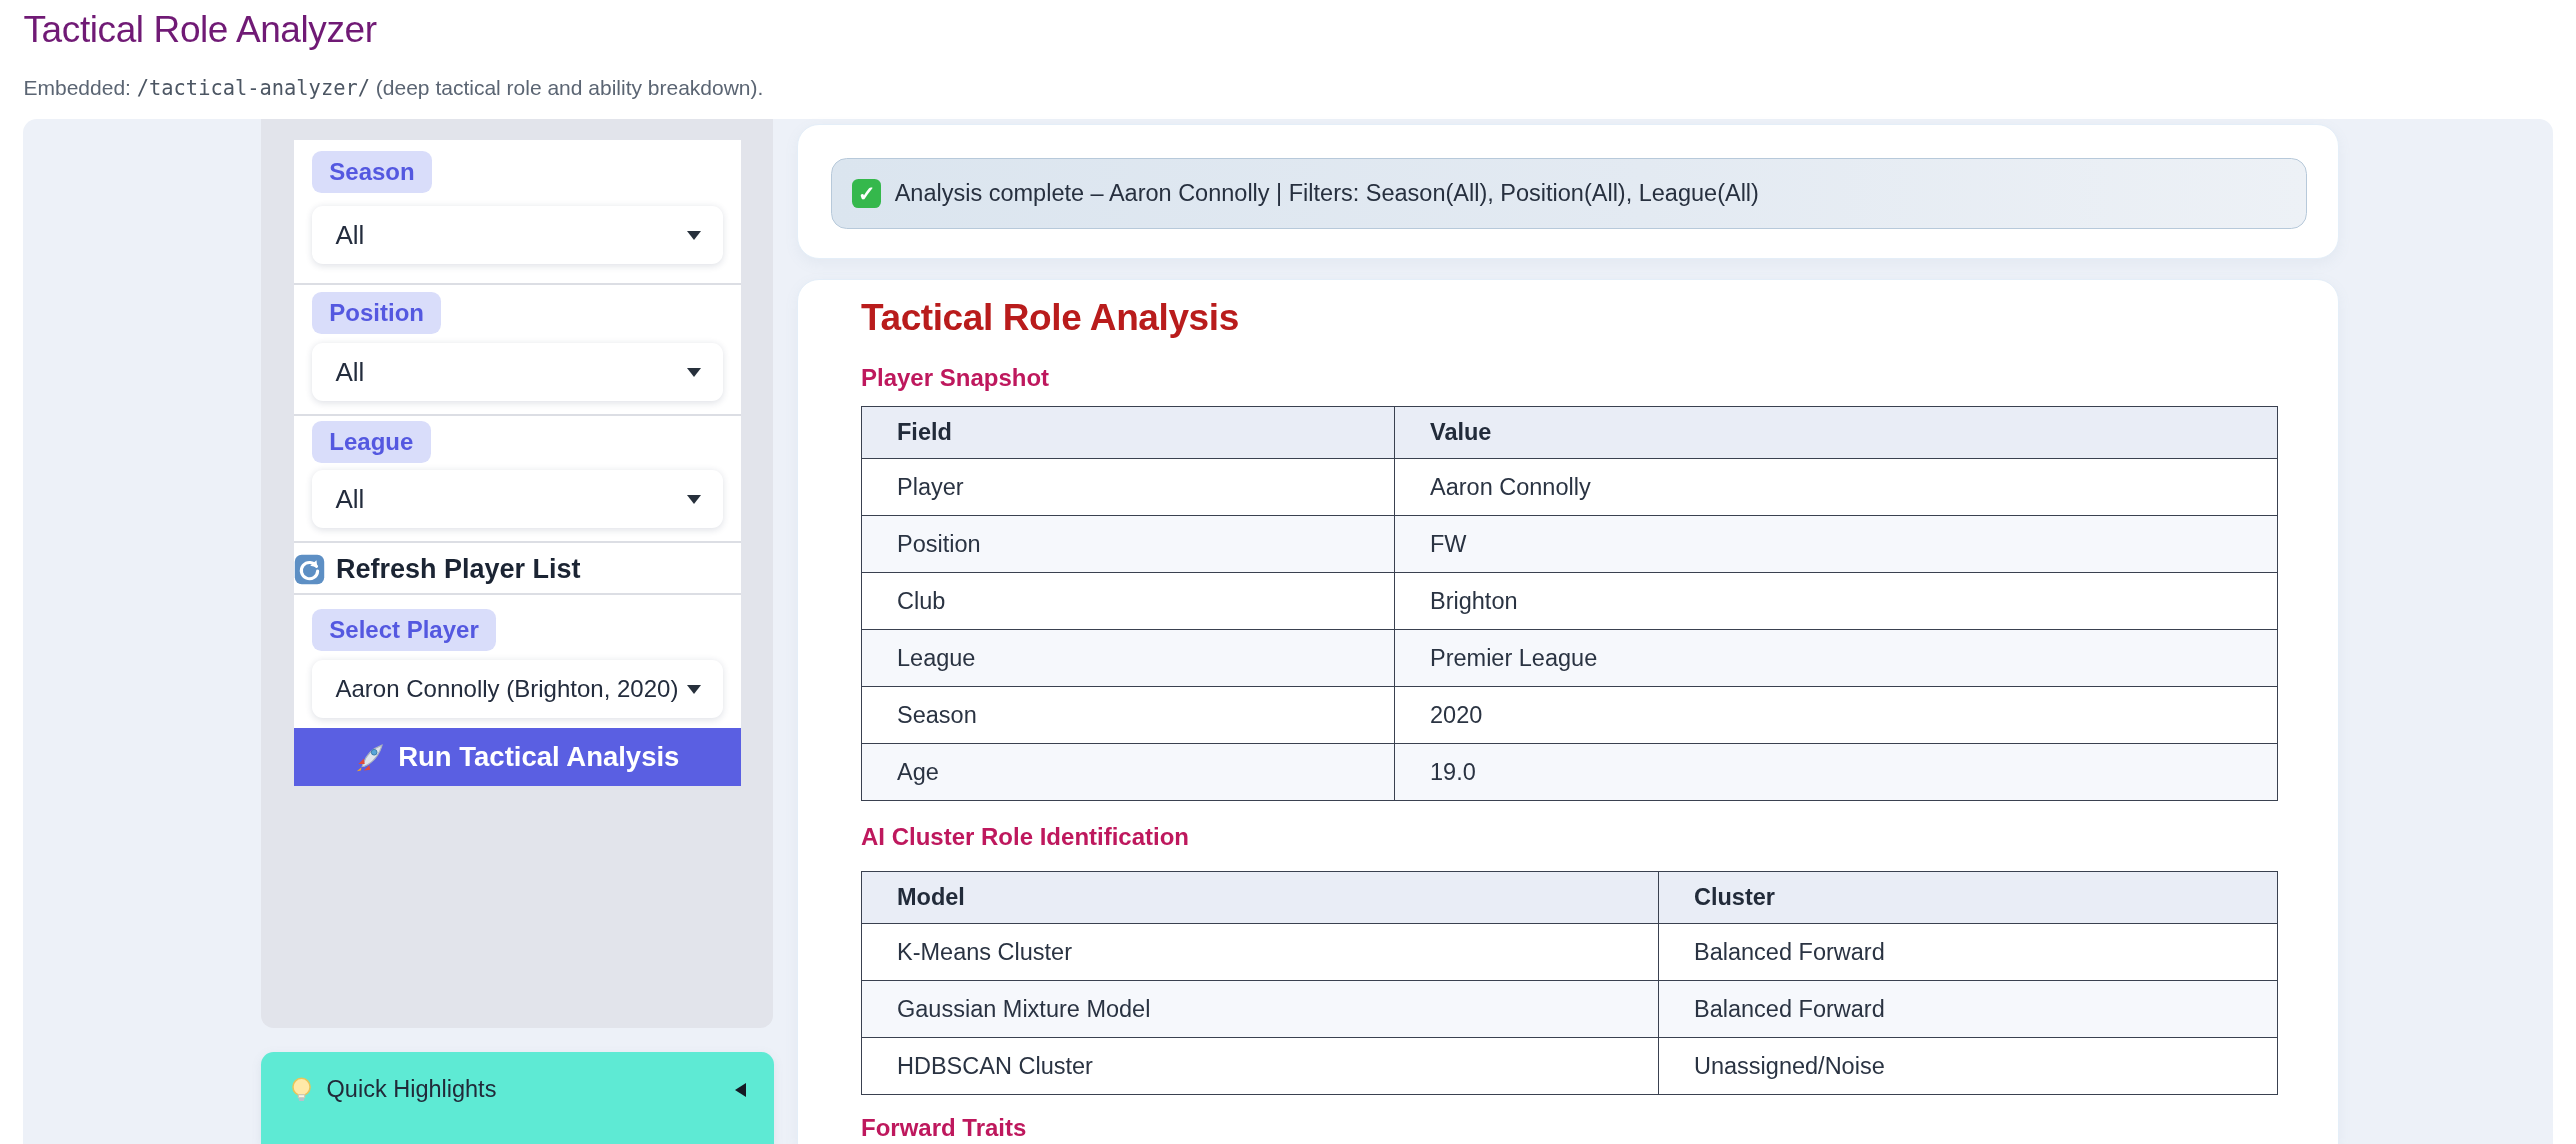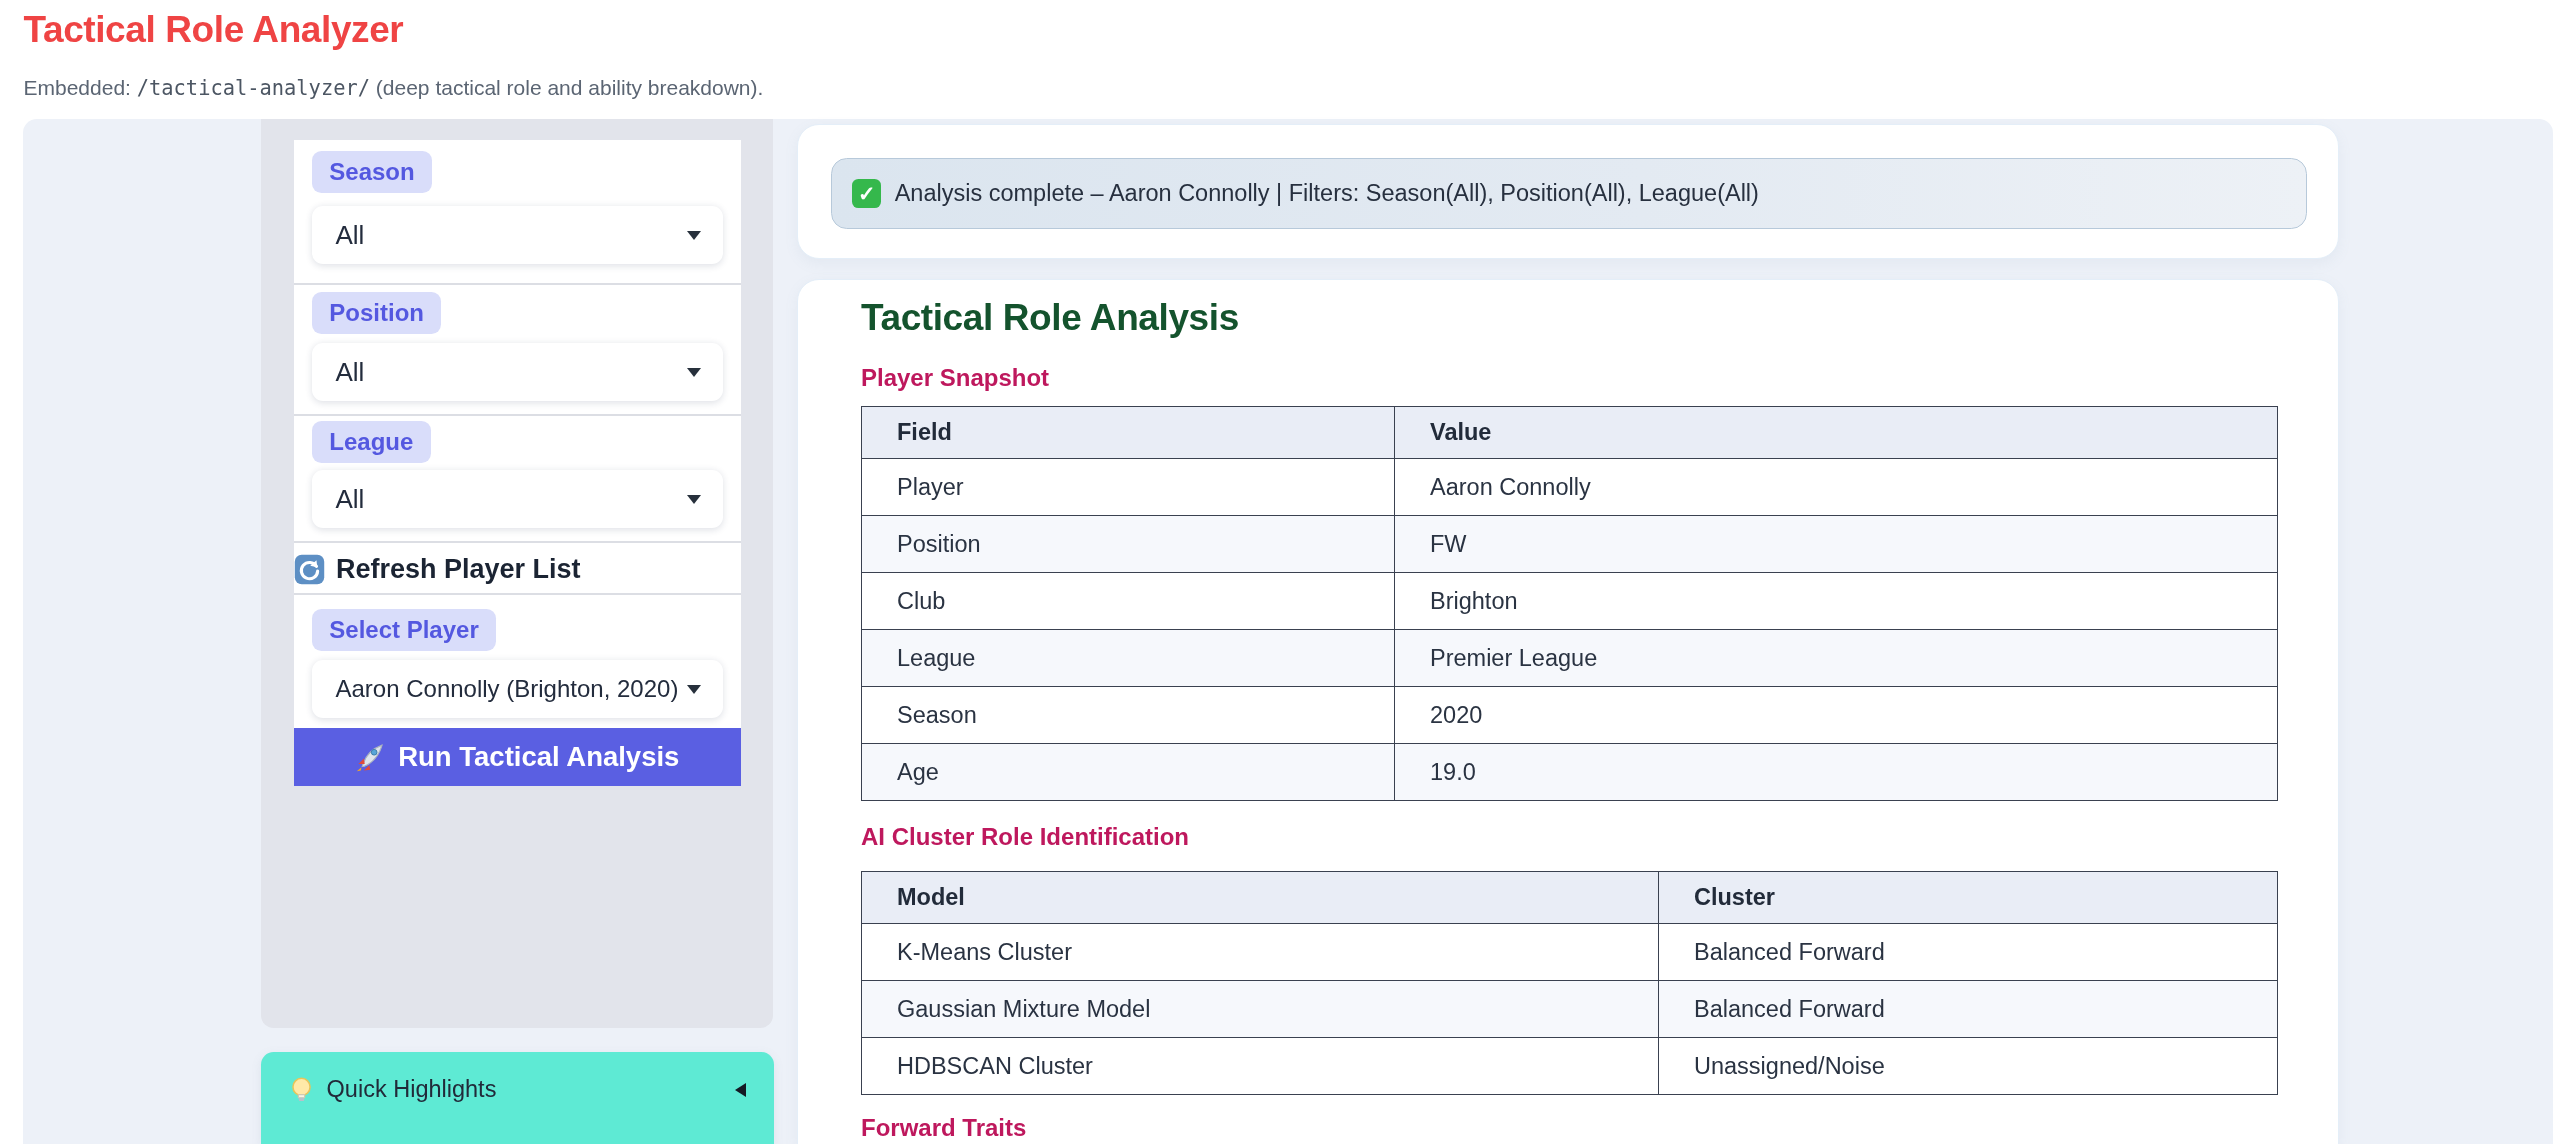--- a/index.html
+++ b/index.html
@@ -8,22 +8,22 @@
     background: #ffffff;
     font-family: "Liberation Sans", sans-serif;
     color: #1b2433;
     position: relative;
   }
   .abs { position: absolute; }
 
   
   .page-title {
     left: 23.5px; top: 9.4px;
-    font-size: 37px; font-weight: 700; letter-spacing: -0.4px;
-    color: #ef4444;
+    font-size: 37px; font-weight: 400; letter-spacing: -0.4px;
+    color: #701a75;
   }
   .embedded-note {
     left: 23.5px; top: 76px;
     font-size: 21px; color: #5b6573;
   }
   .embedded-note .mono {
     font-family: "DejaVu Sans Mono", monospace;
     color: #4c5663; font-size: 20.4px;
   }
 
@@ -123,21 +123,21 @@
   .check-icon {
     width: 29px; height: 29px; border-radius: 6.3px;
     background: #35b84c; color: #ffffff;
     display: flex; align-items: center; justify-content: center;
     font-size: 21px; font-weight: bold; flex: 0 0 auto;
   }
   .banner-msg { font-size: 23.5px; color: #27303f; }
 
   .h2-title {
     position: absolute; left: 63px; top: 17.3px;
-    font-size: 37px; font-weight: 800; letter-spacing: -0.4px; color: #14532d; text-align: center;
+    font-size: 37px; font-weight: 800; letter-spacing: -0.4px; color: #b91c1c; text-align: center;
   }
   .h3-title {
     position: absolute; left: 63px;
     font-size: 24px; font-weight: bold; color: #be185d;
   }
 
   table.data-table {
     position: absolute; left: 63px; width: 1417px;
     border-collapse: collapse;
     font-size: 23.5px; color: #2a3342;

